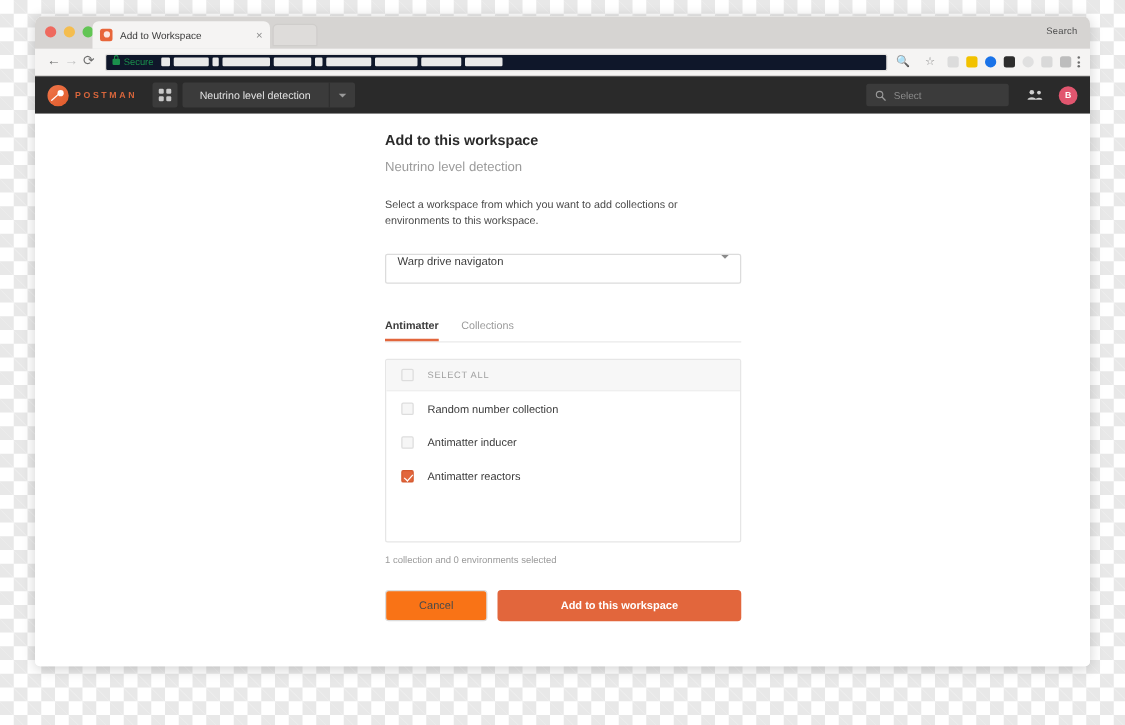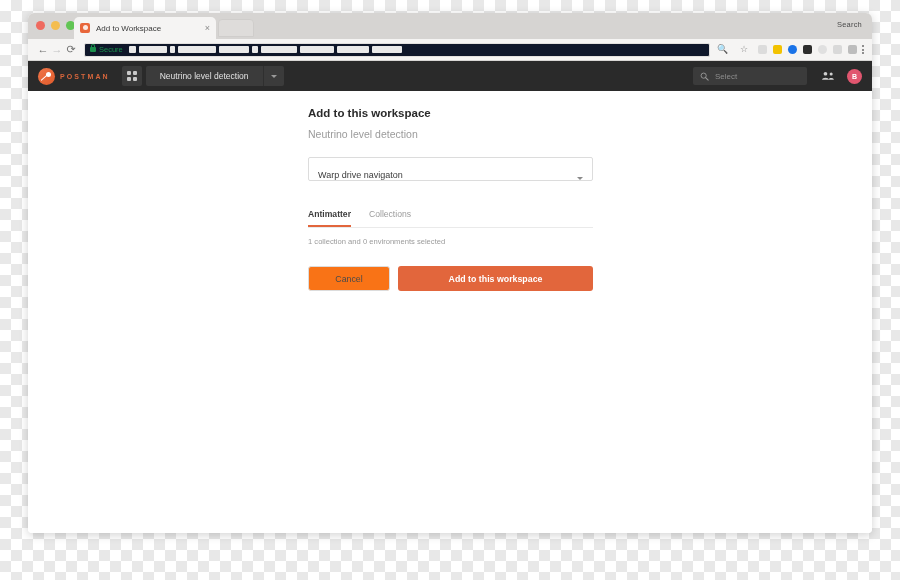--- a/index.html
+++ b/index.html
@@ -255,21 +255,21 @@
     line-height: 1.55; margin: 0 0 19px 0;
   }
   .field-label {
     font-size: 7.6px; font-weight: bold; color: #3c3c3c;
     margin-bottom: 7px;
   }
   .select-box {
     height: 24px;
     border: 1px solid #dcdcdc;
     border-radius: 2px;
-    display: flex; align-items: flex-end;
+    display: flex; align-items: flex-start;
     padding: 0 9px; box-sizing: border-box;
     background: #fff;
   }
   .select-value { font-size: 9px; color: #3c3c3c; flex: 1 1 auto; }
   .select-caret {
     width: 0; height: 0;
     border-left: 3px solid transparent;
     border-right: 3px solid transparent;
     border-top: 3.5px solid #8a8a8a;
   }
@@ -474,31 +474,53 @@
     <div class="avatar">
       <span>B</span>
     </div>
   </div>
 
   <div class="pm-body">
     <div class="dialog">
 
       <div class="dlg-title">Add to this workspace</div>
       <div class="dlg-sub">Neutrino level detection</div>
+      <div class="dlg-desc">Select a workspace from which you want to add collections or environments to this workspace.</div>
 
       <div class="select-box">
         <span class="select-value">Warp drive navigaton</span>
         <span class="select-caret"></span>
       </div>
 
       <div class="tabs">
         <div class="tab-item active">Antimatter</div>
         <div class="tab-item">Collections</div>
       </div>
 
+      <div class="list-box">
+        <div class="select-all-row">
+          <span class="cbx"></span>
+          <span class="select-all-label">SELECT ALL</span>
+        </div>
+
+        <div class="list-row">
+          <span class="cbx"></span>
+          <span class="row-label">Random number collection</span>
+        </div>
+
+        <div class="list-row">
+          <span class="cbx"></span>
+          <span class="row-label">Antimatter inducer</span>
+        </div>
+
+        <div class="list-row">
+          <span class="cbx checked"></span>
+          <span class="row-label">Antimatter reactors</span>
+        </div>
+      </div>
 
       <div class="status-text">1 collection and 0 environments selected</div>
 
       <div class="btn-row">
         <div class="btn btn-cancel">Cancel</div>
         <div class="btn btn-primary">Add to this workspace</div>
       </div>
 
     </div>
   </div>

